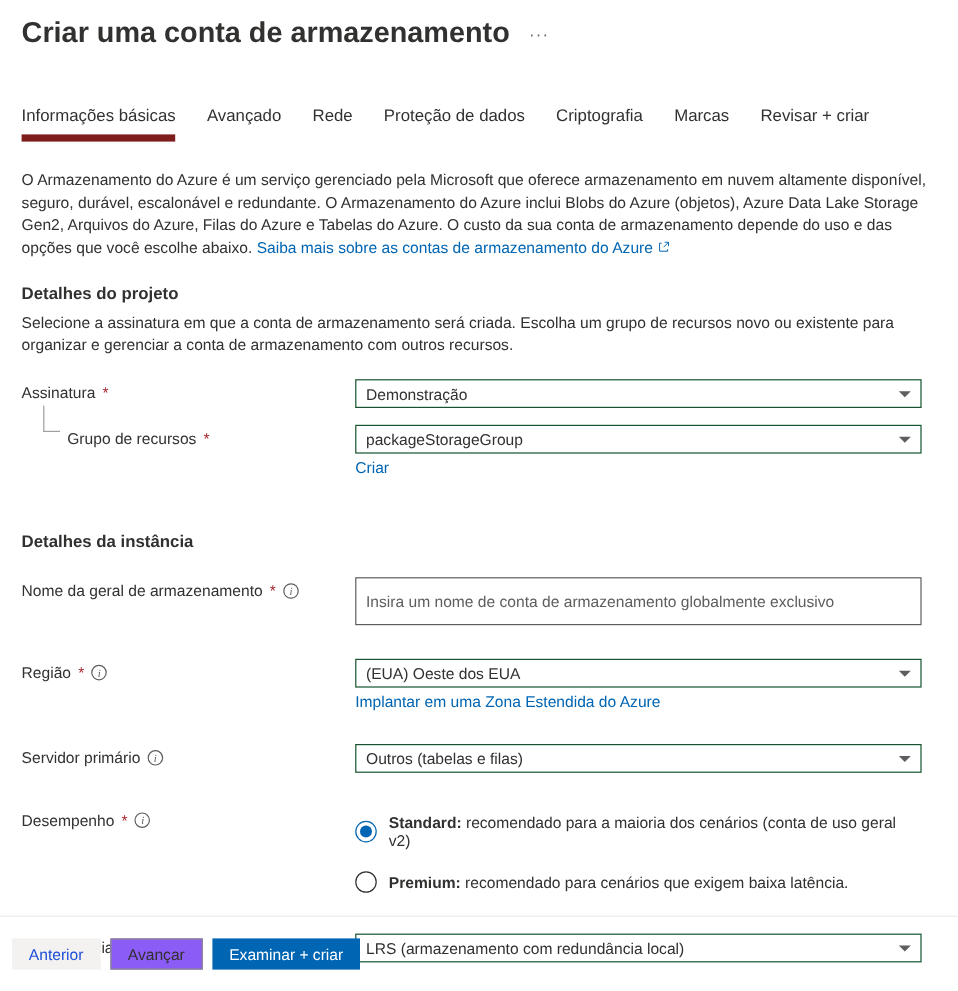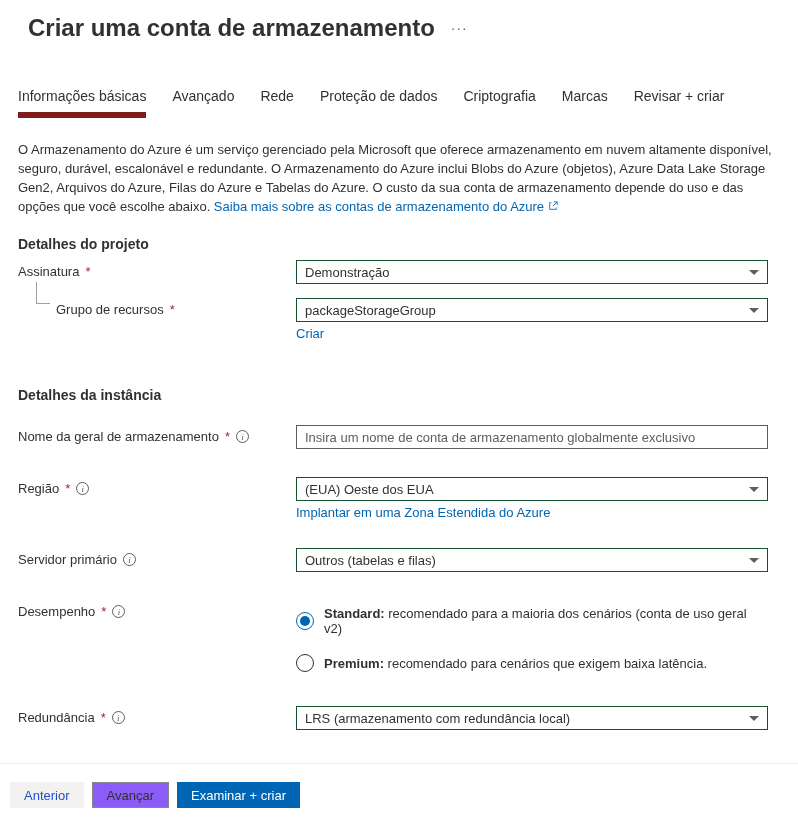--- a/index.html
+++ b/index.html
@@ -6,21 +6,21 @@
     body {
       font-family: "Segoe UI", -apple-system, sans-serif;
       font-size: 13px;
       color: #323130;
       width: 798px;
       height: 826px;
       position: relative;
       background: #fff;
     }
     .header {
-      padding: 14px 18px 6px 28px;
+      padding: 14px 18px 6px 18px;
       display: flex;
       align-items: center;
       gap: 16px;
     }
     .header h1 {
       font-size: 24px;
       font-weight: 600;
       color: #323130;
     }
     .more-icon { color: #605e5c; font-size: 14px; letter-spacing: 1px; cursor: pointer; }
@@ -114,21 +114,21 @@
       background: #fff;
     }
     .chevron {
       width: 0; height: 0;
       border-left: 5px solid transparent;
       border-right: 5px solid transparent;
       border-top: 5px solid #605e5c;
     }
     .input {
       width: 100%;
-      height: 24px;
+      height: 40px;
       border: 1px solid #605e5c;
       padding: 0 8px;
       font-size: 13px;
       font-family: inherit;
     }
     .input::placeholder { color: #605e5c; }
     .link-below {
       color: #0065b3;
       font-size: 13px;
       margin-top: 4px;
@@ -219,20 +219,21 @@
 <div class="content">
 
   <p class="intro">
     <span>O Armazenamento do Azure é um serviço gerenciado pela Microsoft que oferece armazenamento em nuvem altamente disponível, seguro, durável, escalonável e redundante. O Armazenamento do Azure inclui Blobs do Azure (objetos), Azure Data Lake Storage Gen2, Arquivos do Azure, Filas do Azure e Tabelas do Azure. O custo da sua conta de armazenamento depende do uso e das opções que você escolhe abaixo. </span>
     <a href="#"><span>Saiba mais sobre as contas de armazenamento do Azure</span><svg class="external-icon" viewBox="0 0 12 12">
           <path fill="none" stroke="#0065b3" stroke-width="1" d="M4 2H2v8h8V8 M6 6l5-5 M7 1h4v4"></path>
         </svg></a>
   </p>
 
   <div class="section-title">Detalhes do projeto</div>
+  <p class="section-desc">Selecione a assinatura em que a conta de armazenamento será criada. Escolha um grupo de recursos novo ou existente para organizar e gerenciar a conta de armazenamento com outros recursos.</p>
 
   <div class="row">
     <div class="label">
       <span>Assinatura</span>
         <span class="req">*</span>
     </div>
     <div class="control">
       <div class="select">
         <span>Demonstração</span>
         <span class="chevron"></span>

